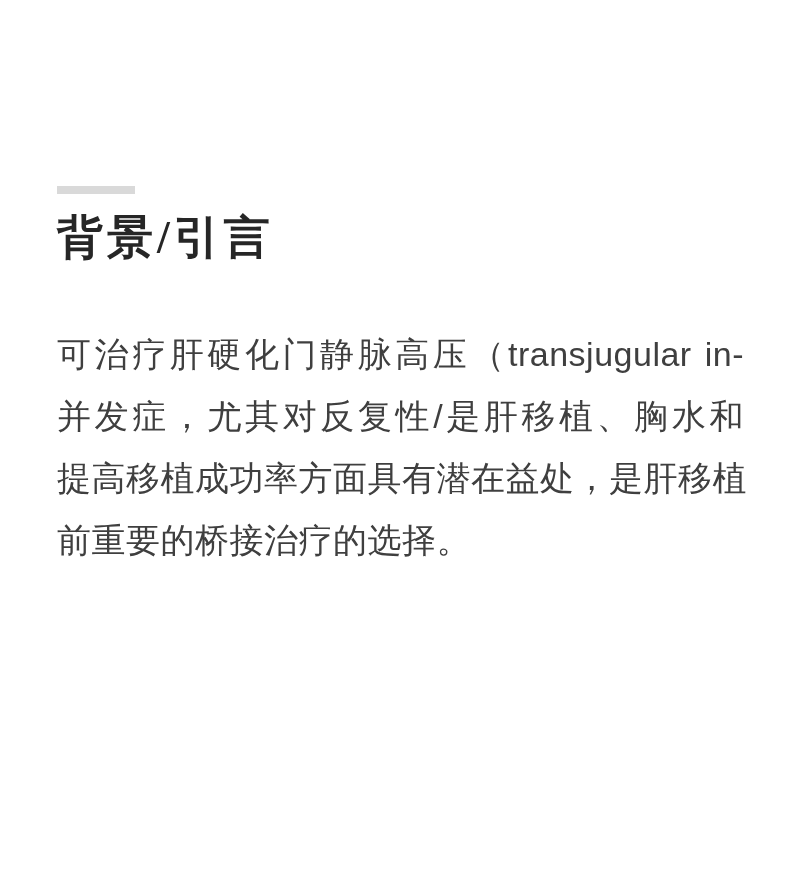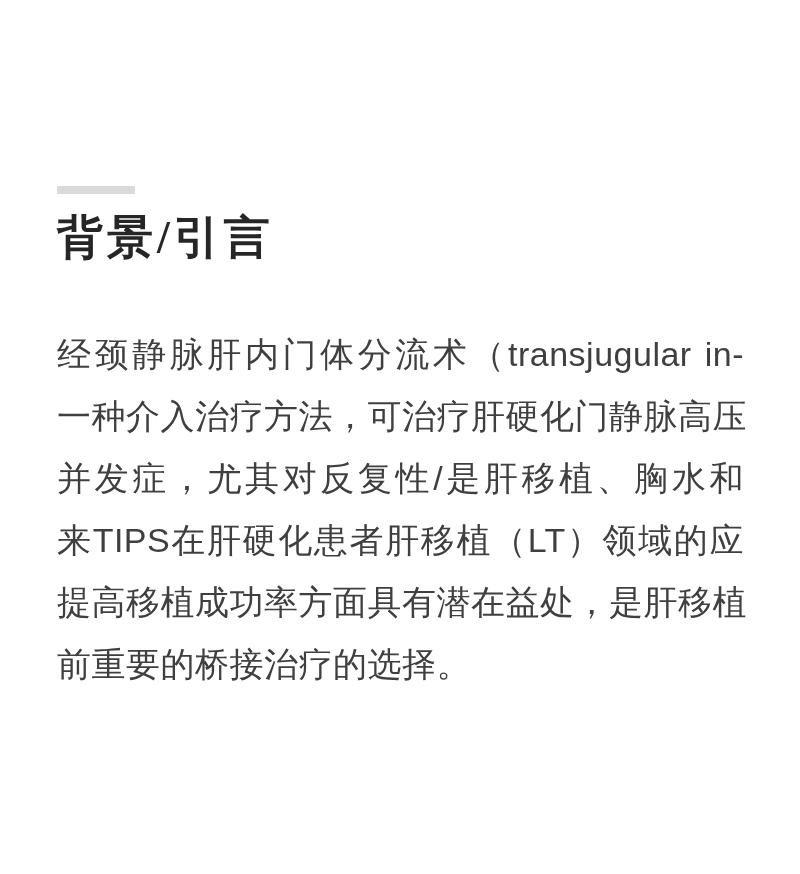--- a/index.html
+++ b/index.html
@@ -48,20 +48,18 @@
     text-align-last: left;
   }
 </style>
 </head>
 <body style="--page-bg: #ffffff; --accent-bar-color: #d9d9d9; --title-color: #262626; --body-text-color: #3f3f3f;">
 
 <main class="article">
   <div class="accent-bar"></div>
   <h1 class="section-title">背景/引言</h1>
   <div class="paragraph">
-    <div class="body-line">经颈静脉肝内门体分流术（transjugular in-</div>
-    <div class="body-line">一种介入治疗方法，可治疗肝硬化门静脉高压</div>
+    <div class="body-line">可治疗肝硬化门静脉高压（transjugular in-</div>
     <div class="body-line">并发症，尤其对反复性/是肝移植、胸水和</div>
-    <div class="body-line">来TIPS在肝硬化患者肝移植（LT）领域的应</div>
     <div class="body-line">提高移植成功率方面具有潜在益处，是肝移植</div>
     <div class="body-line">前重要的桥接治疗的选择。</div>
   </div>
 </main>
 
 </body></html>

